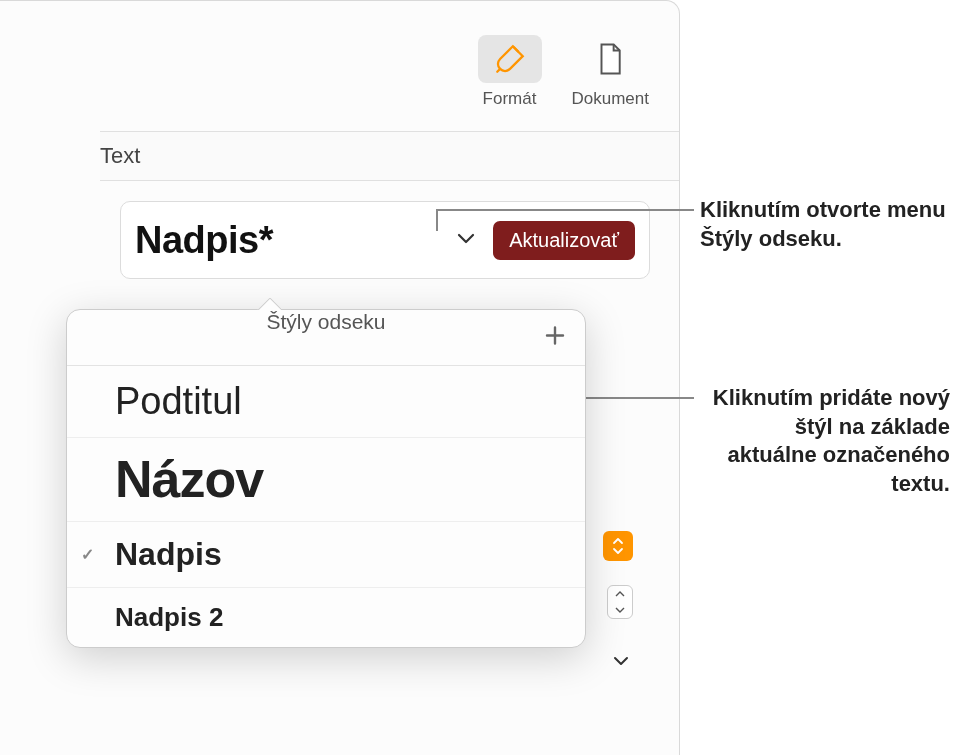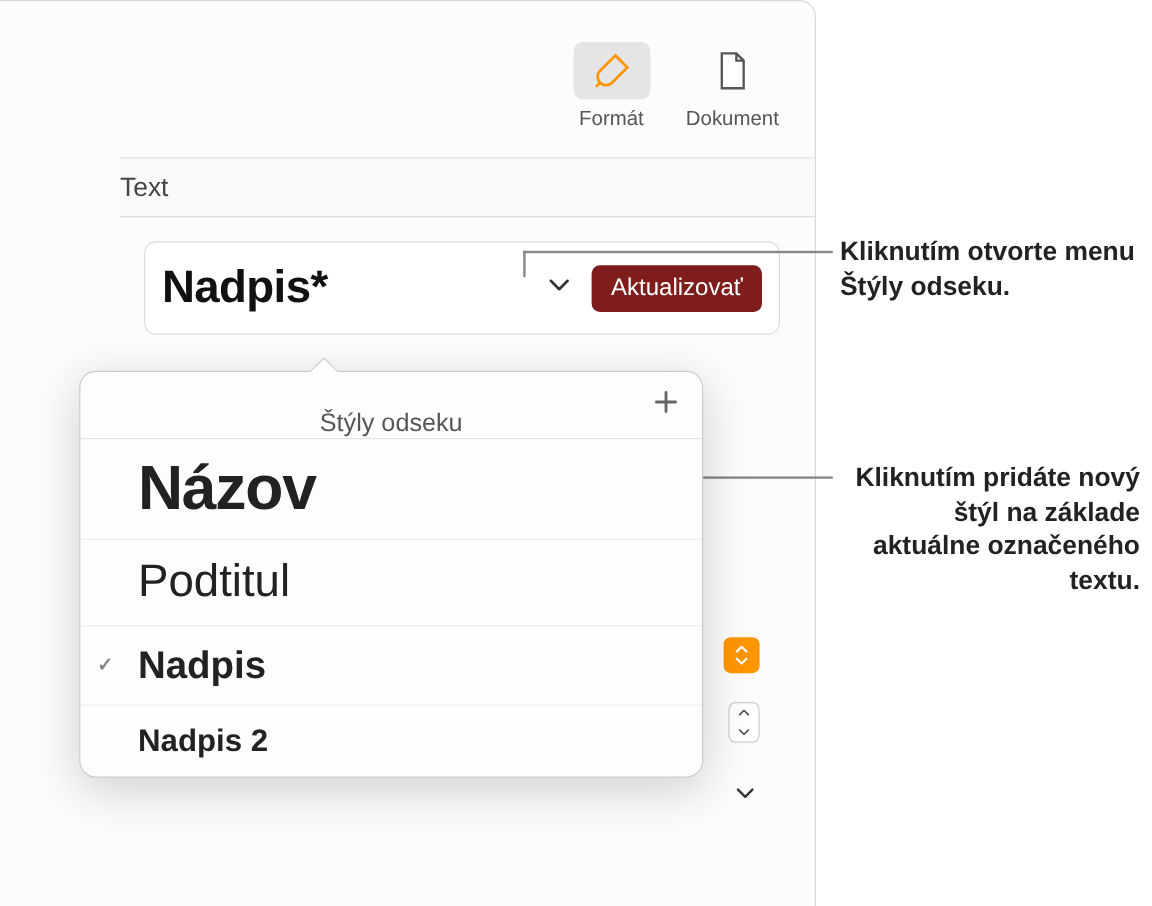--- a/index.html
+++ b/index.html
@@ -130,21 +130,21 @@
     left: 2px;
     width: 20px;
     height: 20px;
     background: #fdfdfd;
     border: 1px solid #ccc;
     transform: rotate(45deg);
   }
   .popover-header {
     height: 56px;
     display: flex;
-    align-items: flex-end;
+    align-items: flex-start;
     justify-content: center;
     border-bottom: 1px solid #e3e3e3;
     position: relative;
     font-size: 21px;
     color: #555;
   }
   .plus-btn {
     position: absolute;
     right: 18px;
     top: 50%;
@@ -293,22 +293,22 @@
     <div class="popover-arrow"></div>
     <div class="popover-header">
       <span>Štýly odseku</span>
       <span class="plus-btn">
         <svg width="24" height="24" viewBox="0 0 24 24">
             <path d="M12 4 V20 M4 12 H20" stroke="#666" stroke-width="2.4" stroke-linecap="round"></path>
           </svg>
       </span>
     </div>
     <div class="style-list" id="style-list">
+        <div class="style-item s-subtitle"><span>Podtitul</span></div>
         <div class="style-item s-title"><span>Názov</span></div>
-        <div class="style-item s-subtitle"><span>Podtitul</span></div>
         <div class="style-item s-heading"><span class="check">✓</span><span>Nadpis</span></div>
         <div class="style-item s-heading2" style="border-bottom: none;"><span>Nadpis 2</span></div>
       </div>
   </div>
 
 </div>
 
 <div class="callout-line" style="left:436px; top:209px; width:1.5px; height:22px;"></div>
 <div class="callout-line" style="left:436px; top:209px; width:258px;"></div>
 

